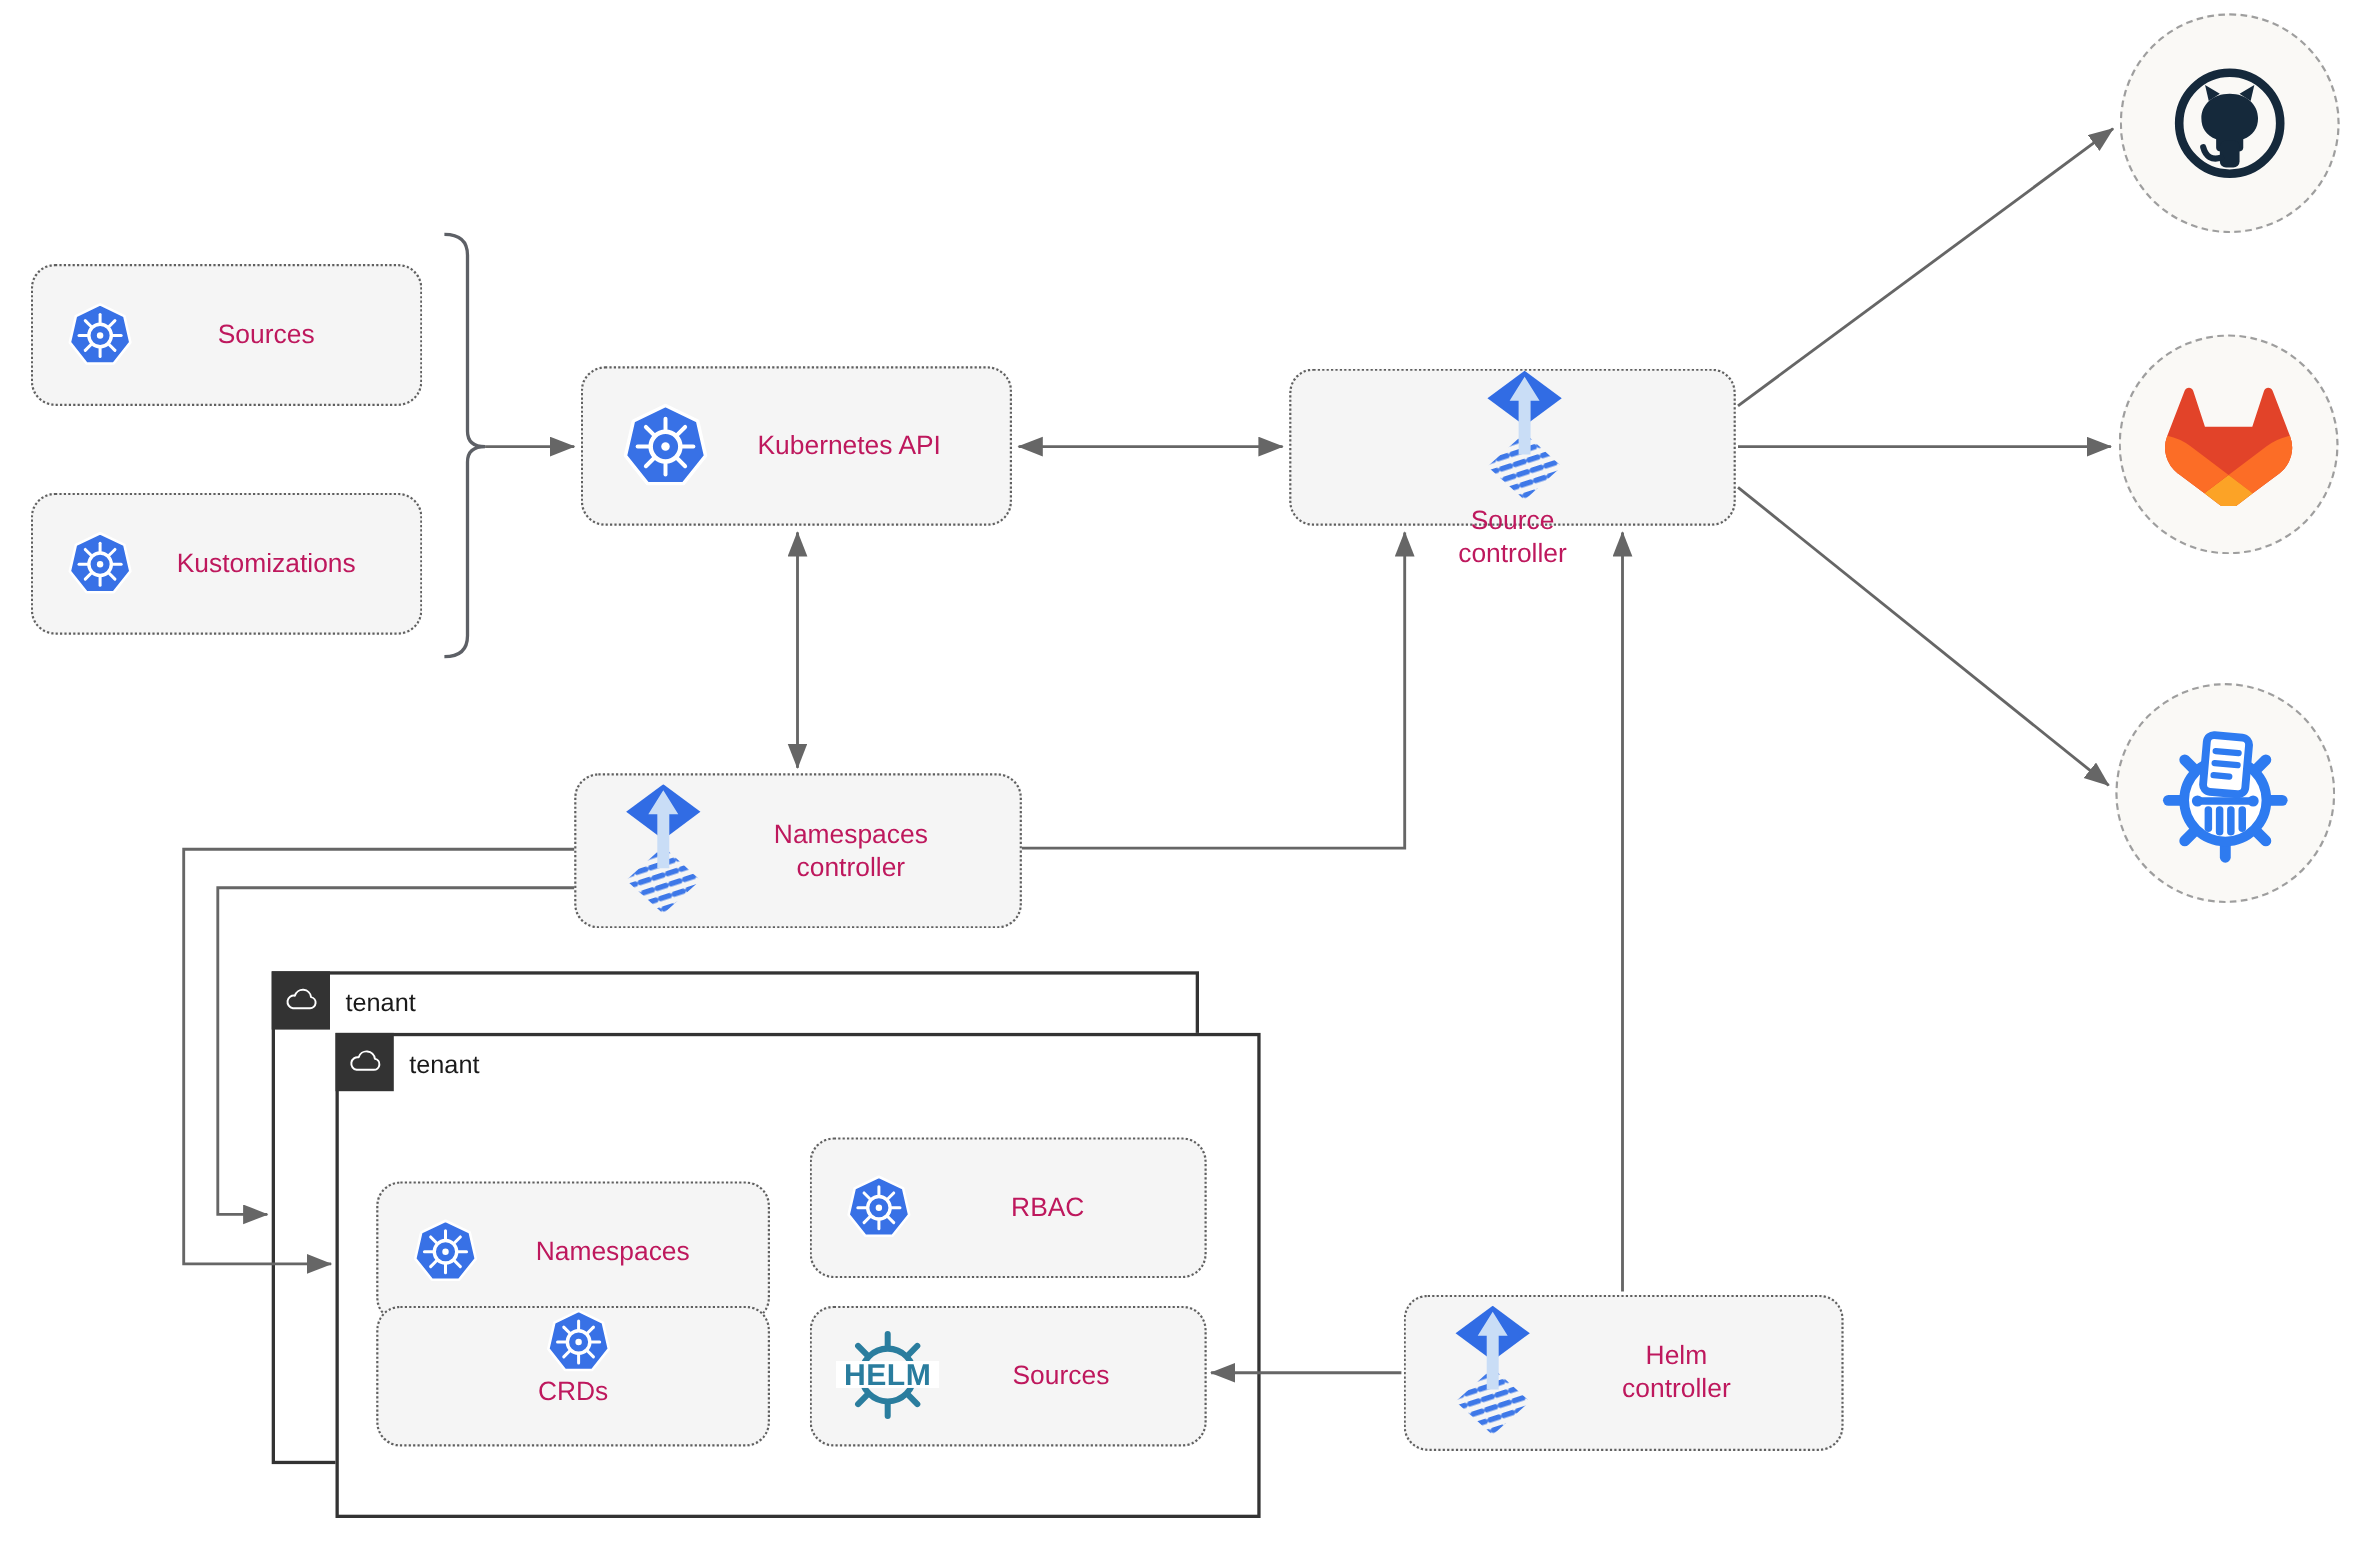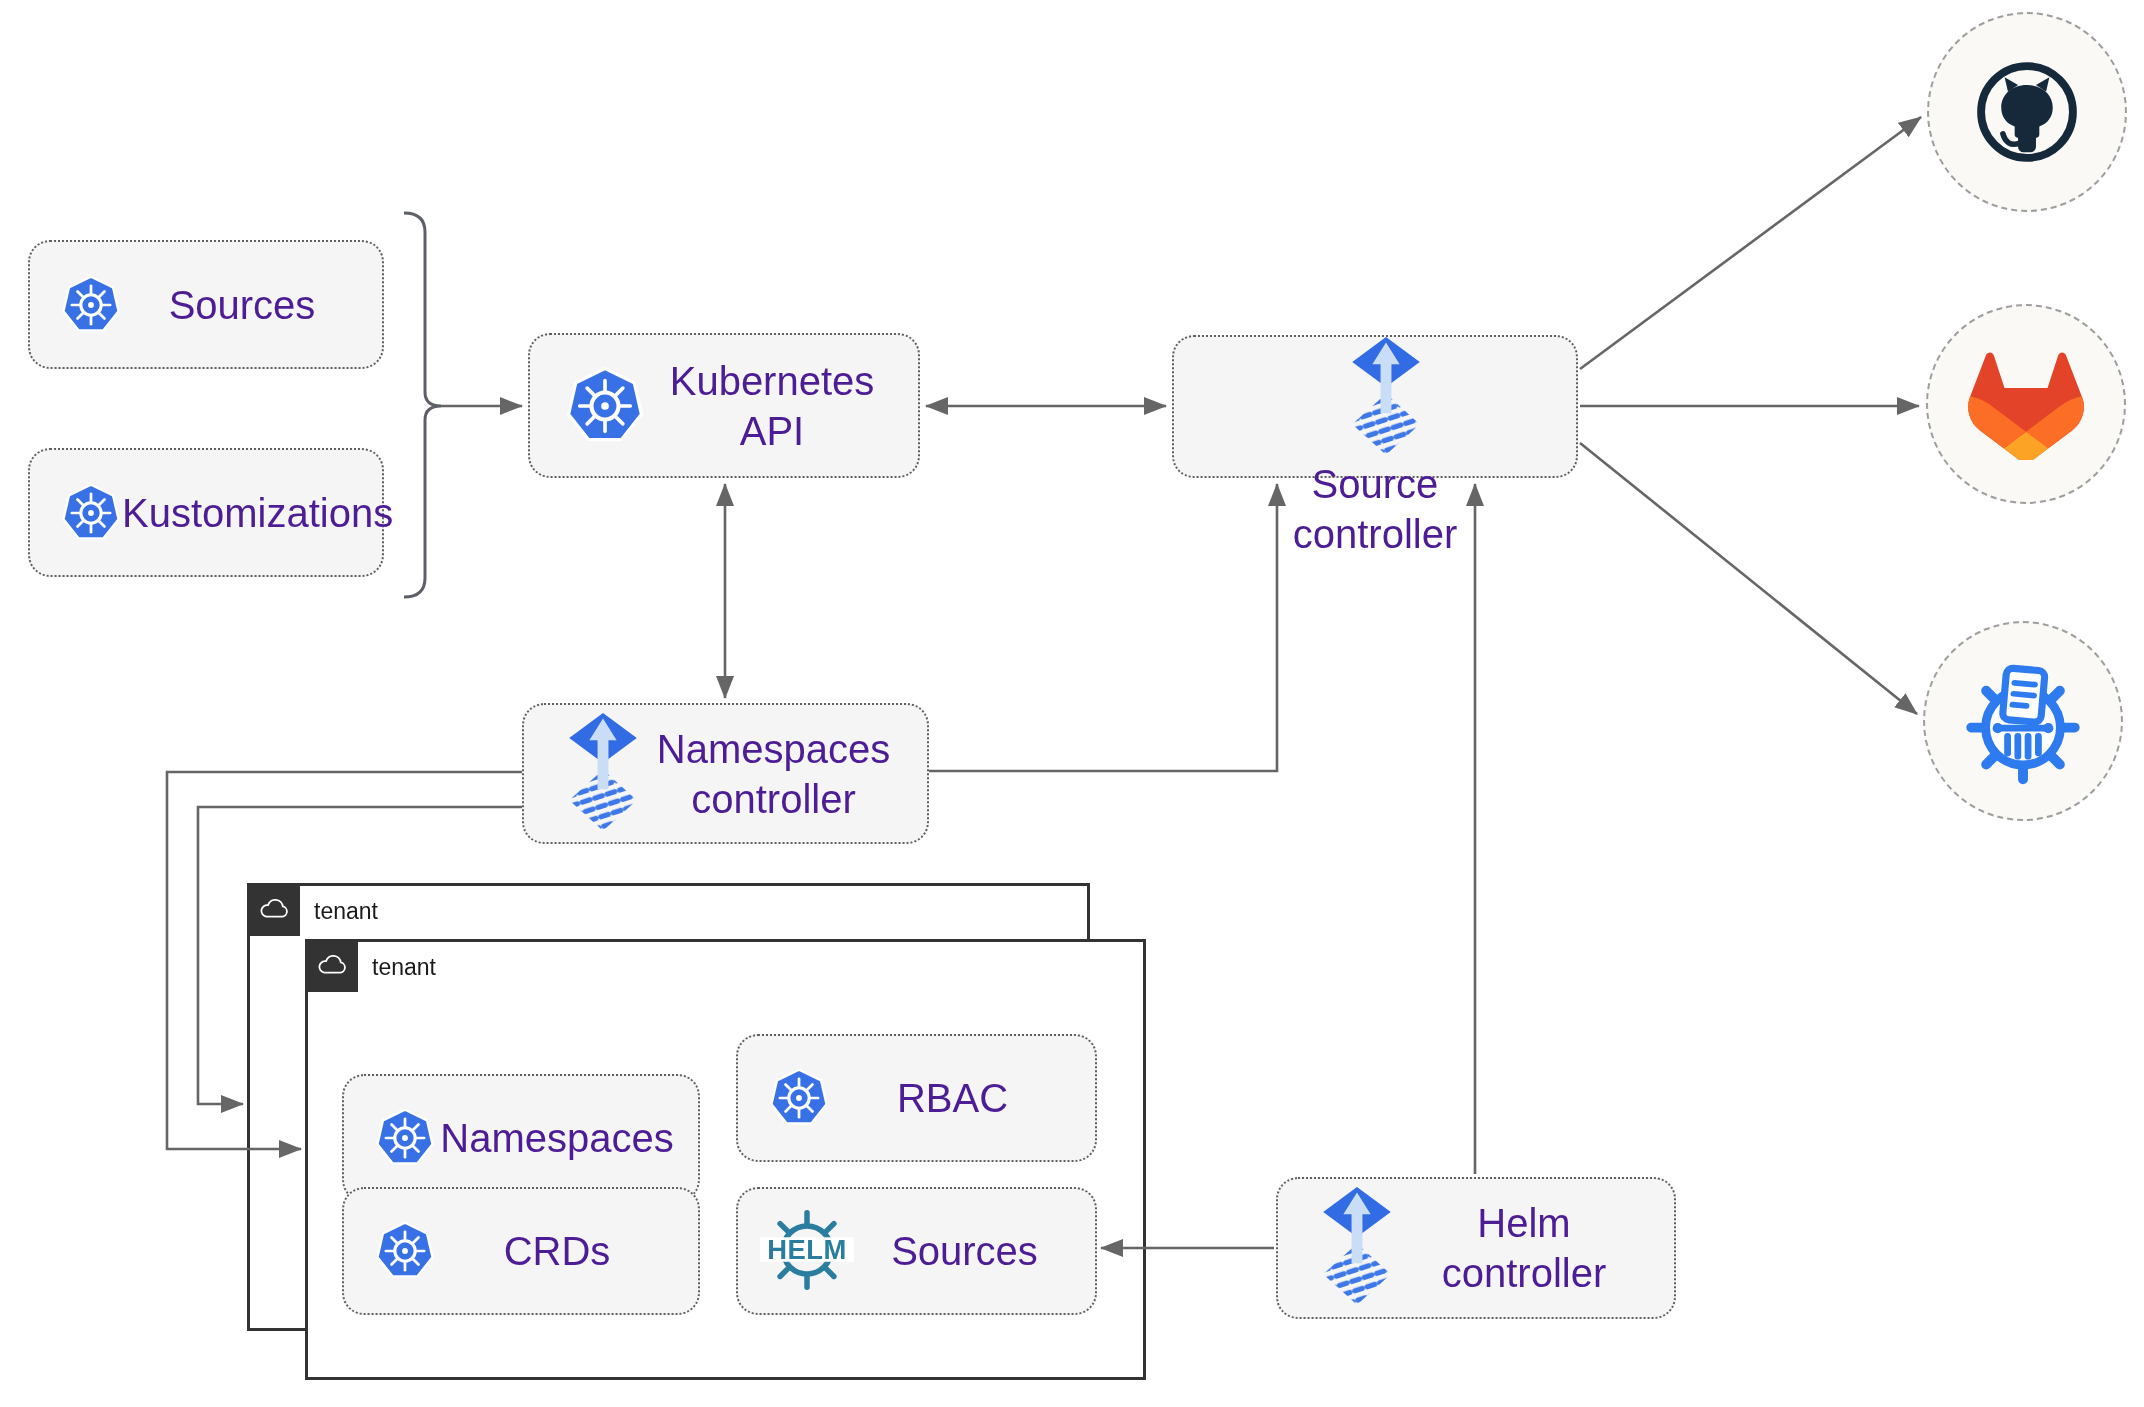--- a/index.html
+++ b/index.html
@@ -1,22 +1,22 @@
 <!DOCTYPE html>
 <html><head>
 <meta charset="utf-8">
 <style>
   html,body{margin:0;padding:0;background:#fff;}
   body{width:2144px;height:1407px;position:relative;overflow:hidden;
        font-family:"Liberation Sans","DejaVu Sans",sans-serif;color:#111;}
   .node{position:absolute;box-sizing:border-box;background:#f5f5f5;
         border:2.4px dotted #5f5f5f;border-radius:22px;
         display:flex;align-items:center;padding:0 20px;z-index:5;}
-  .node .label{flex:1;text-align:center;font-size:40px;line-height:1.25;
-        color:#4c1d95;white-space:pre-line;}
+  .node .label{flex:1;text-align:center;font-size:24px;line-height:1.25;
+        color:#be185d;white-space:pre-line;}
   .icon{display:flex;align-items:center;justify-content:center;flex:0 0 auto;}
   .icon svg{width:100%;height:100%;display:block;}
   .endpoint{position:absolute;box-sizing:border-box;width:200px;height:200px;
         border-radius:50%;background:#faf9f6;border:2.6px dashed #9e9e9e;
         display:flex;align-items:center;justify-content:center;z-index:5;}
   .tenant{position:absolute;box-sizing:border-box;background:#fff;
         border:3px solid #333;}
   .tenant-back{z-index:2;}
   .tenant-front{z-index:3;}
   .tenant .tab{position:absolute;left:-3px;top:-3px;width:53px;height:53px;
@@ -280,21 +280,21 @@
           <line x1="37.5" y1="36.5" x2="48.8" y2="47.8"></line>
       <line x1="30.5" y1="36.5" x2="19.2" y2="47.8"></line>
           <line x1="30.5" y1="29.5" x2="19.2" y2="18.2"></line>
     </g>
     <circle cx="34" cy="33" r="11.2" fill="#3871e6" stroke="#ffffff" stroke-width="3.4"></circle>
     <circle cx="34" cy="33" r="3.2" fill="#ffffff"></circle>
   </svg>
     </span>
   <span class="label">RBAC</span>
 </div>
-<div class="node inner" style="left:342px;top:1187px;width:358px;height:128px;">
+<div class="node inner" style="left:342px;top:1187px;width:358px;height:128px;flex-direction:column;">
   <span class="icon" style="width:62px;height:62px;margin-left:10px;">
       <svg viewBox="0 0 68 66">
     <polygon points="34,2 58.2,13.7 64.2,39.9 47.5,60.9 20.5,60.9 3.8,39.9 9.8,13.7" fill="#3871e6" stroke="#ffffff" stroke-width="2.6" stroke-linejoin="round"></polygon>
     <g stroke="#ffffff" stroke-width="3" stroke-linecap="round">
       <line x1="34" y1="28" x2="34" y2="12"></line>
           <line x1="34" y1="38" x2="34" y2="54"></line>
       <line x1="39" y1="33" x2="55" y2="33"></line>
           <line x1="29" y1="33" x2="13" y2="33"></line>
       <line x1="37.5" y1="29.5" x2="48.8" y2="18.2"></line>
           <line x1="37.5" y1="36.5" x2="48.8" y2="47.8"></line>

